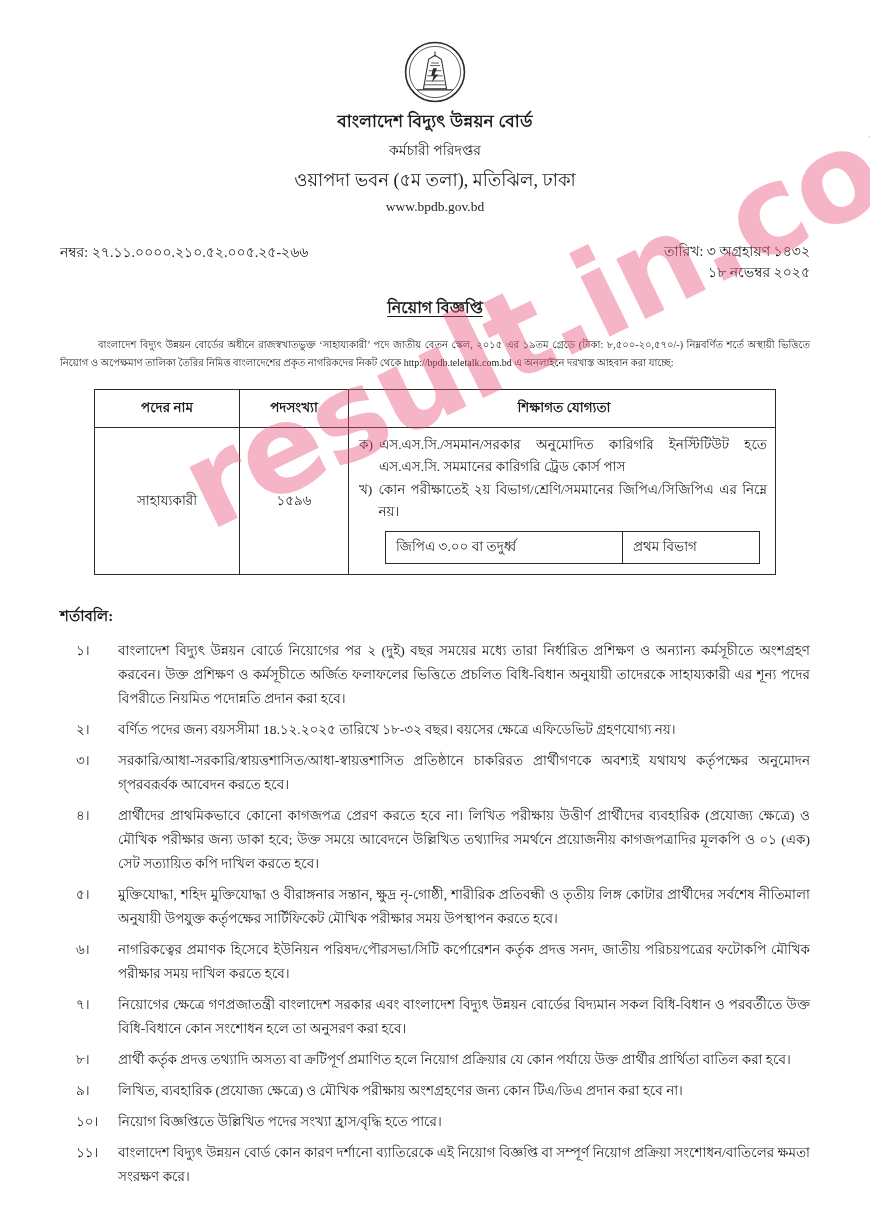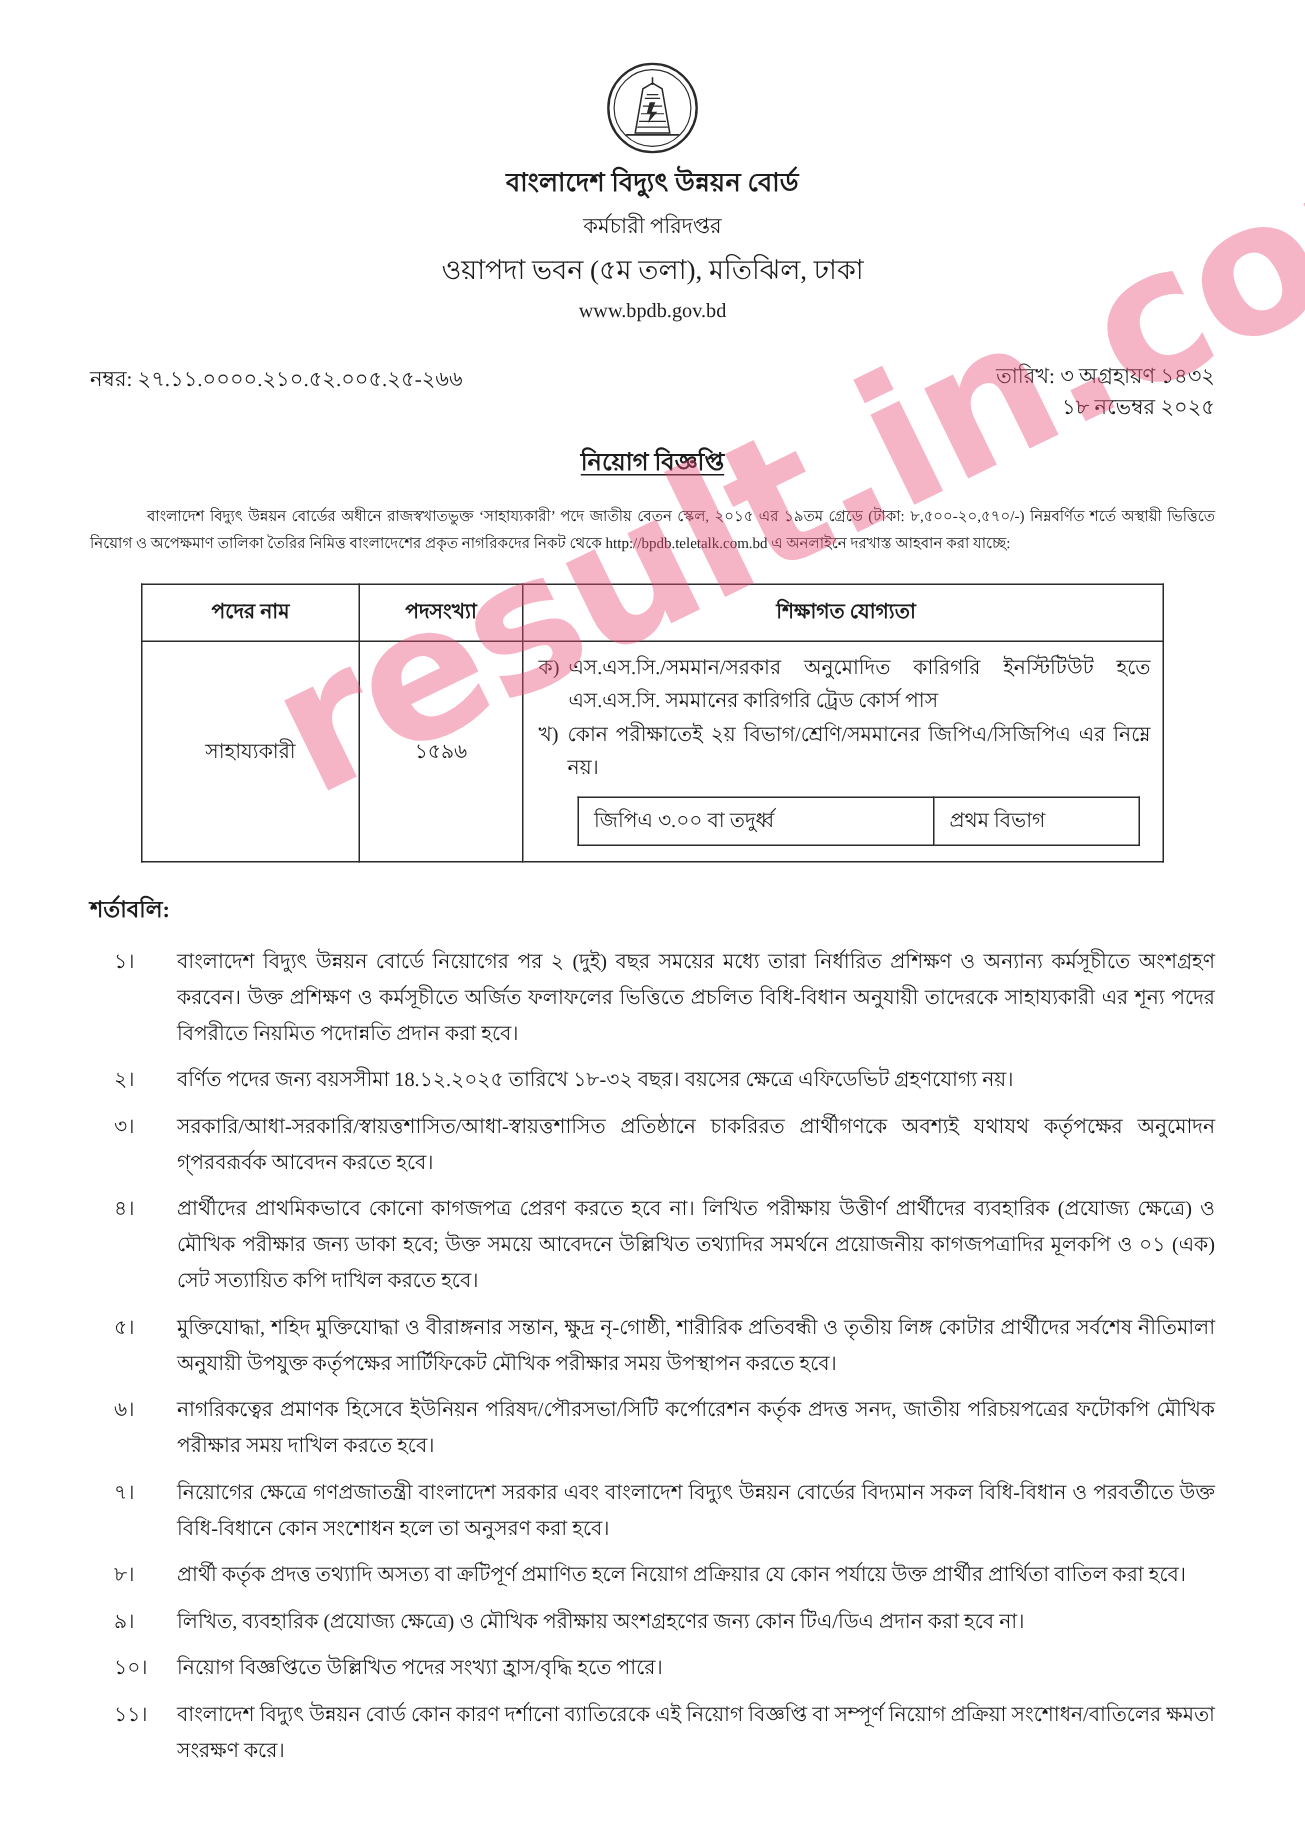--- a/index.html
+++ b/index.html
@@ -151,21 +151,21 @@
   }
   table.gpa-table td {
     border: 1px solid #2a2a2a;
     padding: 4px 10px;
   }
   .gpa-c1 { width: 216px; }
   .gpa-c2 { width: 116px; }
 
   
   .cond-title {
-    margin-top: 19px;
+    margin-top: 29px;
     font-size: 15px;
     font-weight: bold;
     position: relative;
     z-index: 2;
   }
   ol.cond-list {
     list-style: none;
     margin: 10px 0 0 0;
     padding: 0;
     position: relative;

